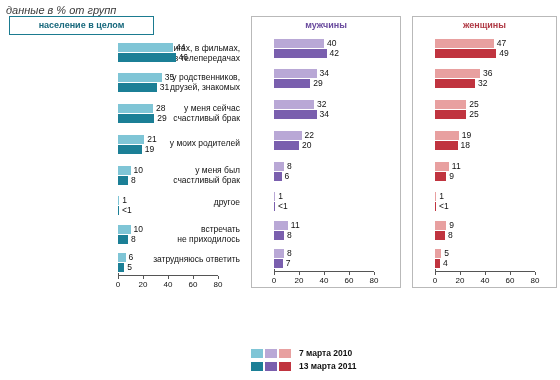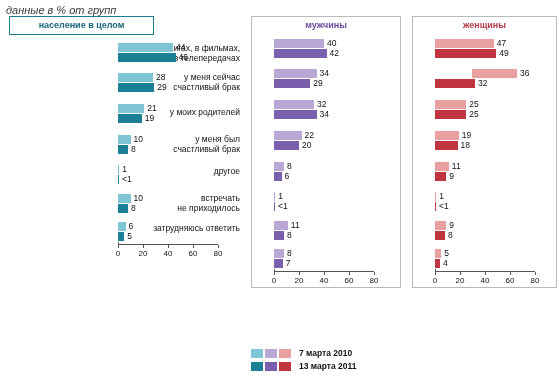--- a/index.html
+++ b/index.html
@@ -144,20 +144,34 @@
         <div class="bars" style="padding-top:2px;">
           <div class="bar c10" style="width:55px;">
               <span class="val">44</span>
             </div>
           <div class="bar c11" style="width:57.5px;">
               <span class="val">46</span>
             </div>
         </div>
       </div>
 
+      <div class="row" style="height:31px;">
+        <div class="labelcol" style="top:5px;">
+          <div>у родственников,</div>
+          <div>друзей, знакомых</div>
+        </div>
+        <div class="bars" style="padding-top:5px;">
+          <div class="bar c10" style="width:43.8px;">
+              <span class="val">35</span>
+            </div>
+          <div class="bar c11" style="width:38.8px;">
+              <span class="val">31</span>
+            </div>
+        </div>
+      </div>
 
       <div class="row" style="height:31px;">
         <div class="labelcol" style="top:5px;">
           <div>у меня сейчас</div>
           <div>счастливый брак</div>
         </div>
         <div class="bars" style="padding-top:5px;">
           <div class="bar c10" style="width:35px;">
               <span class="val">28</span>
             </div>
@@ -373,21 +387,21 @@
           <div class="bar w10" style="width:58.8px;">
               <span class="val">47</span>
             </div>
           <div class="bar w11" style="width:61.3px;">
               <span class="val">49</span>
             </div>
         </div>
       </div>
       <div class="row" style="height:31px;">
         <div class="bars" style="padding-top:5px;">
-          <div class="bar w10" style="width:45px;margin-left:37px;">
+          <div class="bar w10" style="width:45px;">
               <span class="val">36</span>
             </div>
           <div class="bar w11" style="width:40px;">
               <span class="val">32</span>
             </div>
         </div>
       </div>
       <div class="row" style="height:31px;">
         <div class="bars" style="padding-top:5px;">
           <div class="bar w10" style="width:31.3px;">

